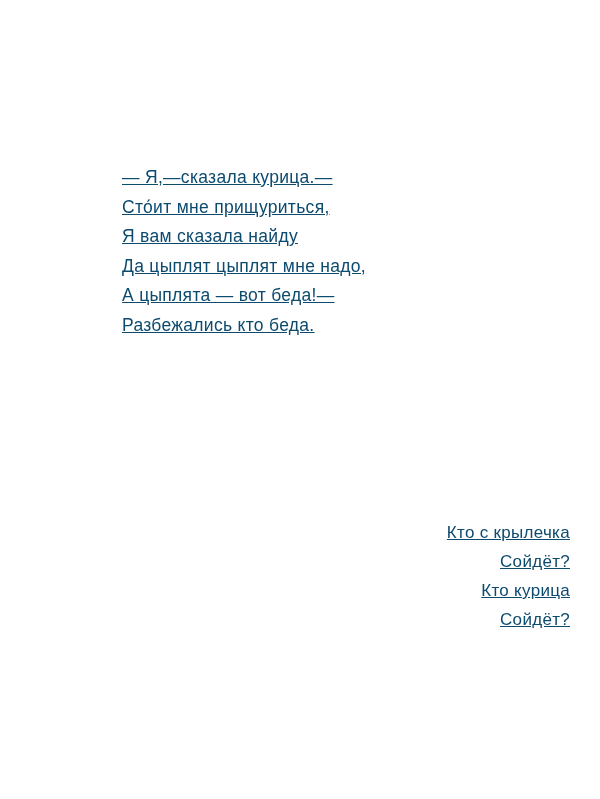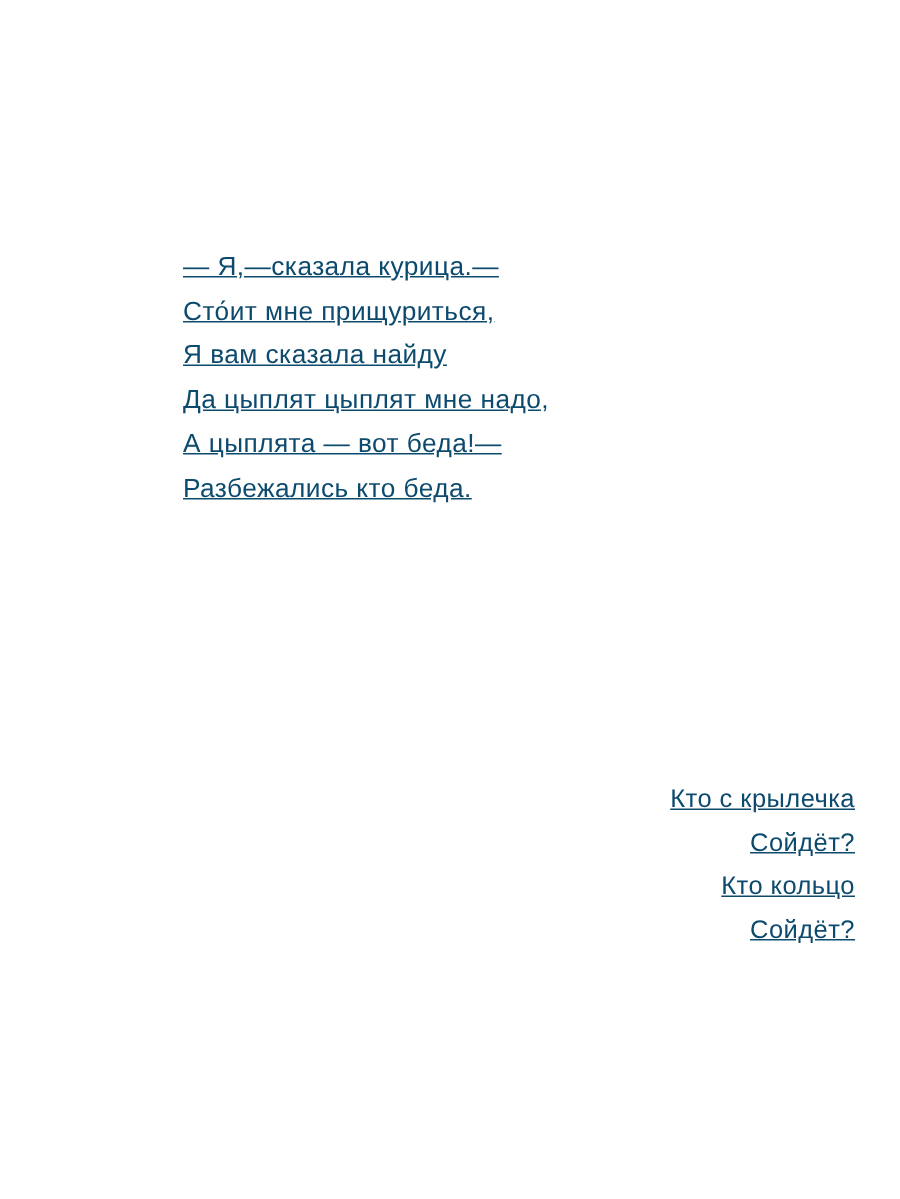--- a/index.html
+++ b/index.html
@@ -56,17 +56,17 @@
     <div class="line">Сто́ит мне прищуриться,</div>
     <div class="line">Я вам сказала найду</div>
     <div class="line">Да цыплят цыплят мне надо,</div>
     <div class="line">А цыплята — вот беда!—</div>
     <div class="line">Разбежались кто беда.</div>
   </div>
 
   <div class="poem-block second">
     <div class="line small">Кто с крылечка</div>
     <div class="line small">Сойдёт?</div>
-    <div class="line small">Кто кольцо</div>
+    <div class="line small">Кто курица</div>
     <div class="line small">Сойдёт?</div>
   </div>
 
 </div>
 
 </body></html>

